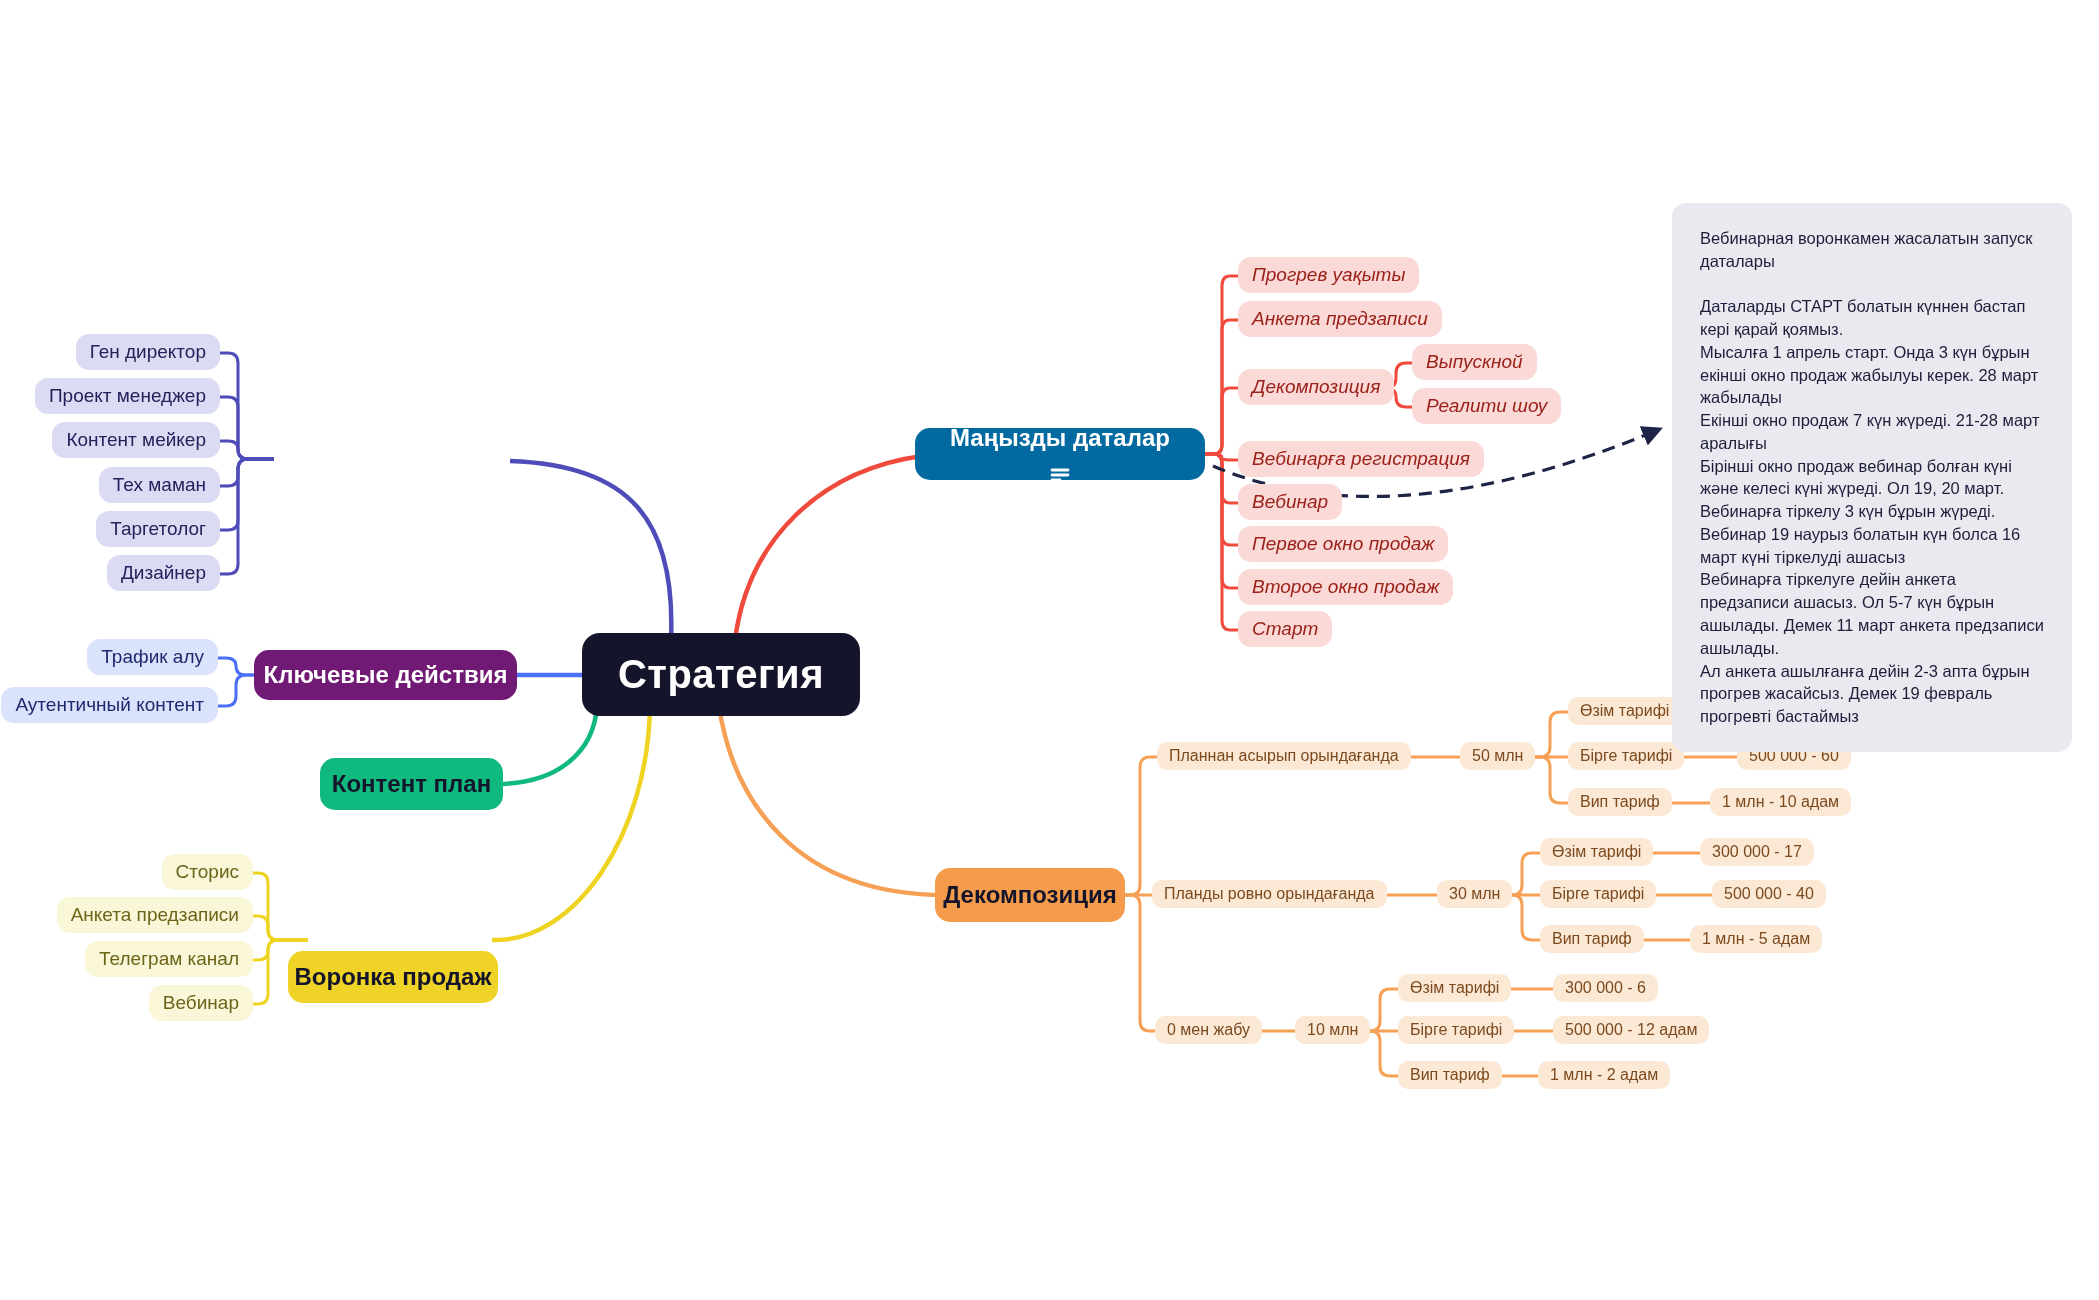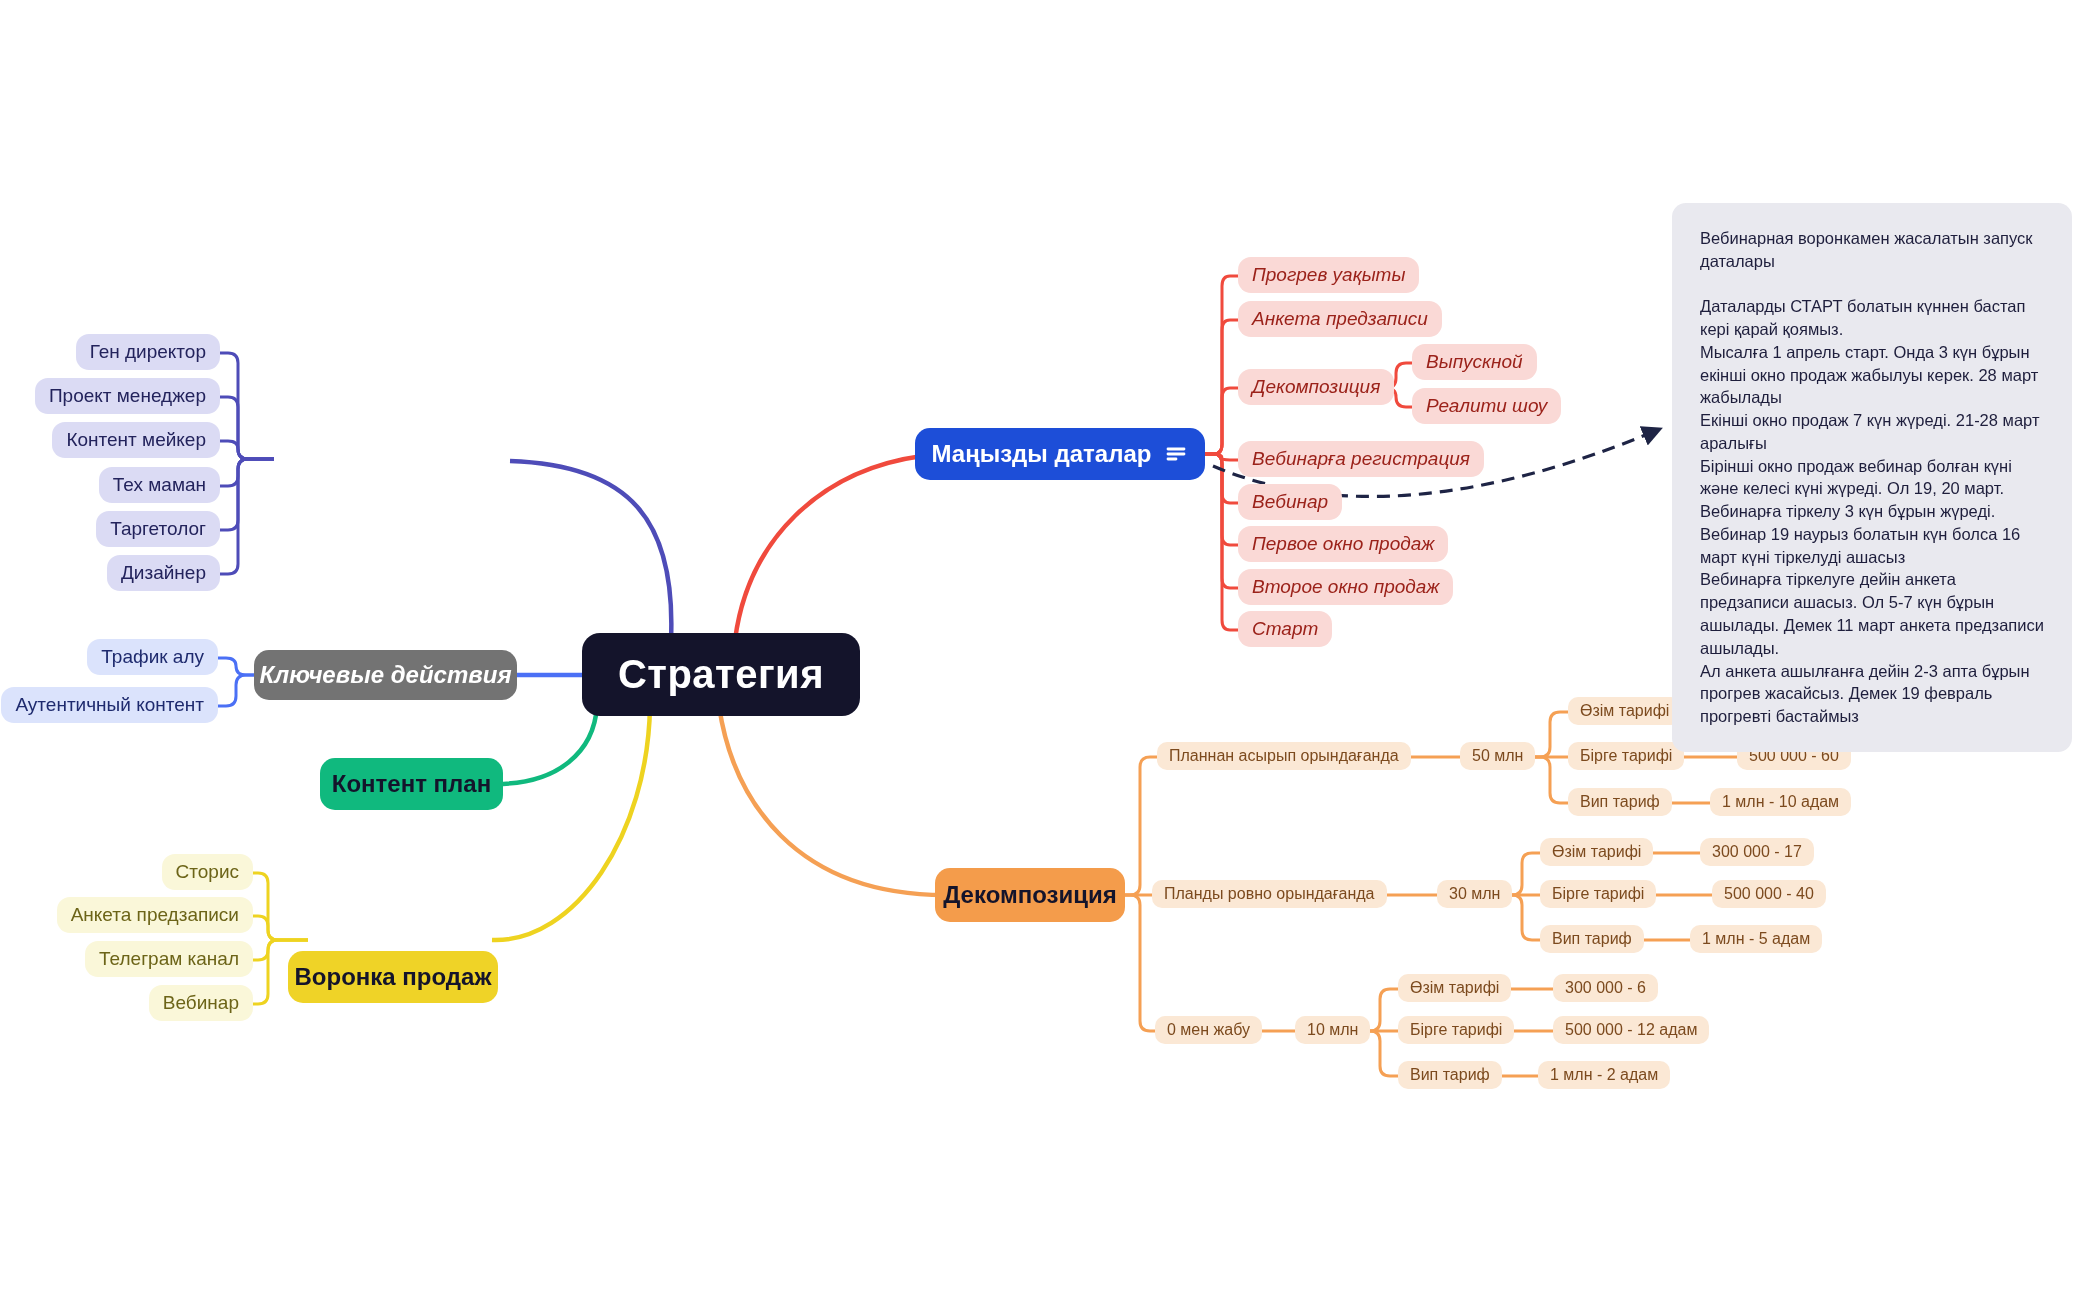--- a/index.html
+++ b/index.html
@@ -11,24 +11,24 @@
   .node{
     position:absolute;display:flex;align-items:center;justify-content:center;
     white-space:nowrap;box-sizing:border-box;border-radius:13px;
   }
   .central{
     background:#14142B;color:#ffffff;font-size:40px;font-weight:bold;
     border-radius:18px;letter-spacing:0.5px;
   }
   .branch{font-weight:bold;font-size:24px;border-radius:15px;gap:13px;}
   .b-team{background:#4E4CB8;color:#ffffff;}
-  .b-key{background:#737373;color:#ffffff;font-style:italic;}
+  .b-key{background:#701a75;color:#ffffff;}
   .b-content{background:#10B97E;color:#14142B;}
   .b-funnel{background:#EFD327;color:#14142B;margin-top:37px;}
-  .b-dates{background:#1d4ed8;color:#ffffff;}
+  .b-dates{background:#0369a1;color:#ffffff;flex-direction:column;}
   .b-decomp{background:#F49C4B;color:#14142B;}
   .leaf{font-size:19px;padding:7px 14px;font-weight:500;}
   .lav{background:#DBDBF4;color:#23235C;}
   .blu{background:#DBE3FC;color:#1E2A6E;}
   .yel{background:#FAF7D9;color:#6C6418;}
   .pnk{background:#FAD9D6;color:#9B221A;font-style:italic;}
   .tariff{font-size:16px;padding:5px 12px;border-radius:10px;background:#FBE8D5;color:#7C4A1E;font-weight:500;}
   .note-panel{
     position:absolute;left:1672px;top:203px;width:400px;min-height:485px;
     background:#E9E9EF;border-radius:14px;box-sizing:border-box;

